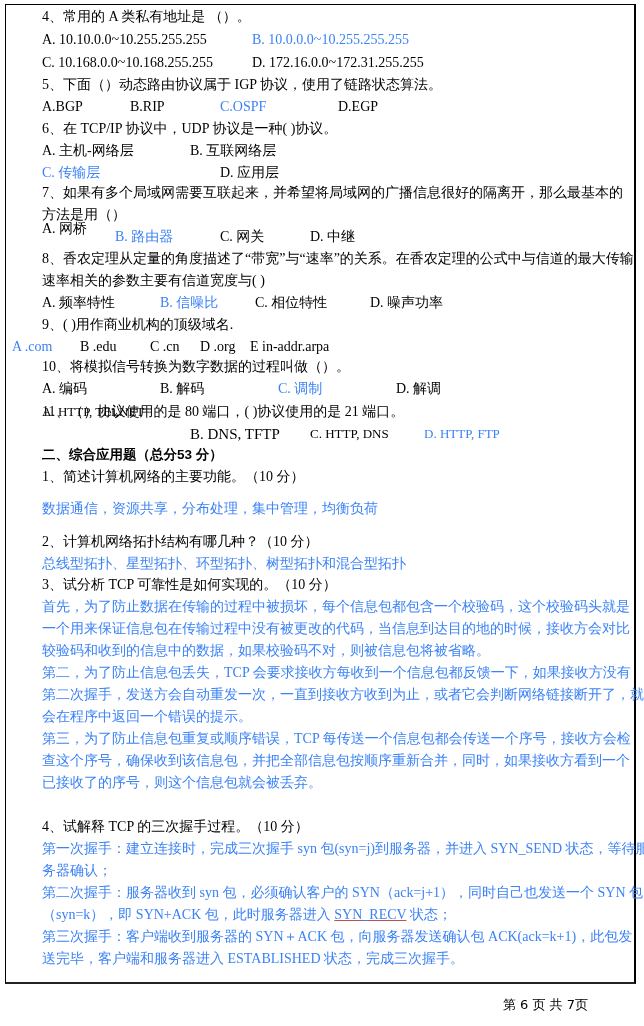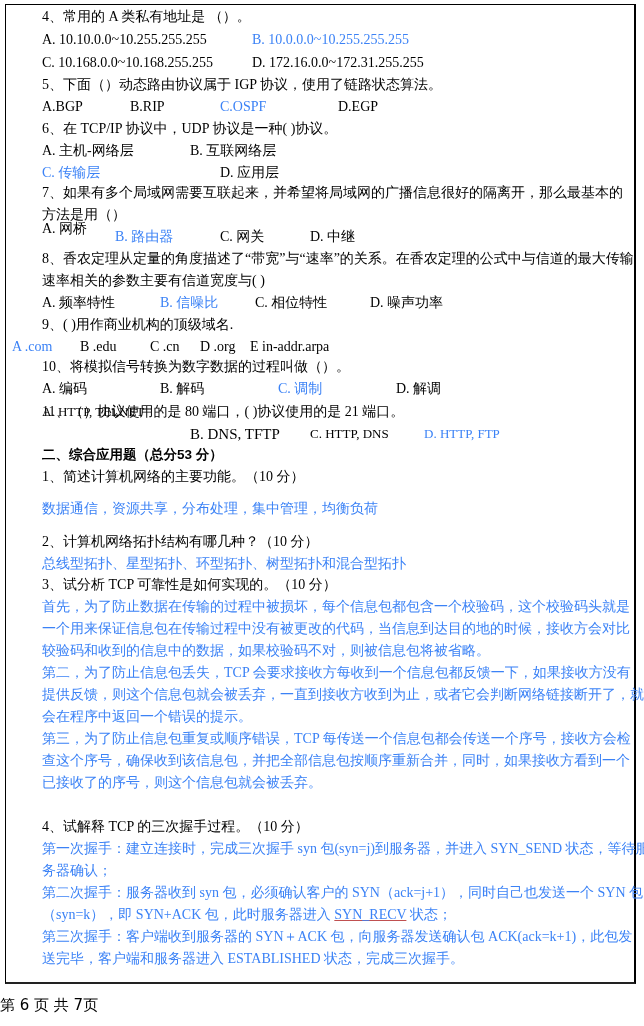--- a/index.html
+++ b/index.html
@@ -4,22 +4,22 @@
 <style>
   html, body { margin: 0; padding: 0; background: #ffffff; }
   body { width: 644px; height: 1026px; position: relative; overflow: hidden;
          font-family: "Liberation Serif", "DejaVu Serif", serif; color: #000; }
   .frame { position: absolute; left: 5px; top: 4px; width: 631px; height: 980px;
            border: 1px solid #000; border-right: 2px solid #000; border-bottom: 2px solid #222; box-sizing: border-box; }
   .line { position: absolute; left: 10px; font-size: 14px; line-height: 18px; white-space: nowrap; margin-left: 32px; }
   .red { color: #3b82f6; }
   .opt { position: absolute; font-size: 14px; line-height: 18px; white-space: nowrap; }
   .bold { font-weight: bold; font-family: Liberation Sans, sans-serif; font-size: 13.5px; }
-  .footer { position: absolute; top: 996px; left: 0; width: 588px; text-align: left;
-            font-size: 15px; font-family: "DejaVu Sans", sans-serif; }
+  .footer { position: absolute; top: 996px; left: 0; width: 588px; text-align: right;
+            font-size: 13px; font-family: "DejaVu Sans", sans-serif; }
   .ul { text-decoration: underline; text-decoration-color: #c05050; }
 </style>
 </head>
 <body>
 
 <div class="frame"></div>
 
 <div class="line" style="top:8px">4、常用的 A 类私有地址是 （）。</div>
 <div class="opt" style="top:31px;left:42px">A.  10.10.0.0~10.255.255.255</div>
 <div class="opt red" style="top:31px;left:252px">B.  10.0.0.0~10.255.255.255</div>
@@ -77,21 +77,21 @@
 <div class="line red" style="top:500px">数据通信，资源共享，分布处理，集中管理，均衡负荷</div>
 
 <div class="line" style="top:533px">2、计算机网络拓扑结构有哪几种？（10 分）</div>
 <div class="line red" style="top:555px">总线型拓扑、星型拓扑、环型拓扑、树型拓扑和混合型拓扑</div>
 
 <div class="line" style="top:576px">3、试分析 TCP 可靠性是如何实现的。（10 分）</div>
 <div class="line red" style="top:598px">首先，为了防止数据在传输的过程中被损坏，每个信息包都包含一个校验码，这个校验码头就是</div>
 <div class="line red" style="top:620px">一个用来保证信息包在传输过程中没有被更改的代码，当信息到达目的地的时候，接收方会对比</div>
 <div class="line red" style="top:642px">较验码和收到的信息中的数据，如果校验码不对，则被信息包将被省略。</div>
 <div class="line red" style="top:664px">第二，为了防止信息包丢失，TCP 会要求接收方每收到一个信息包都反馈一下，如果接收方没有</div>
-<div class="line red" style="top:686px">提供反馈，则这个信息包就会被丢弃，一直到接收方收到为止，或者它会判断网络链接断开了，就</div>
+<div class="line red" style="top:686px">第二次握手，发送方会自动重发一次，一直到接收方收到为止，或者它会判断网络链接断开了，就</div>
 <div class="line red" style="top:708px">会在程序中返回一个错误的提示。</div>
 <div class="line red" style="top:730px">第三，为了防止信息包重复或顺序错误，TCP 每传送一个信息包都会传送一个序号，接收方会检</div>
 <div class="line red" style="top:752px">查这个序号，确保收到该信息包，并把全部信息包按顺序重新合并，同时，如果接收方看到一个</div>
 <div class="line red" style="top:774px">已接收了的序号，则这个信息包就会被丢弃。</div>
 
 <div class="line" style="top:818px">4、试解释 TCP 的三次握手过程。（10 分）</div>
 <div class="line red" style="top:840px">第一次握手：建立连接时，完成三次握手 syn 包(syn=j)到服务器，并进入 SYN_SEND 状态，等待服</div>
 <div class="line red" style="top:862px">务器确认；</div>
 <div class="line red" style="top:884px">第二次握手：服务器收到 syn 包，必须确认客户的 SYN（ack=j+1），同时自己也发送一个 SYN 包</div>
 <div class="line red" style="top:906px"><span>（syn=k），即 SYN+ACK 包，此时服务器进入 </span><span class="ul">SYN_RECV</span><span> 状态；</span></div>

